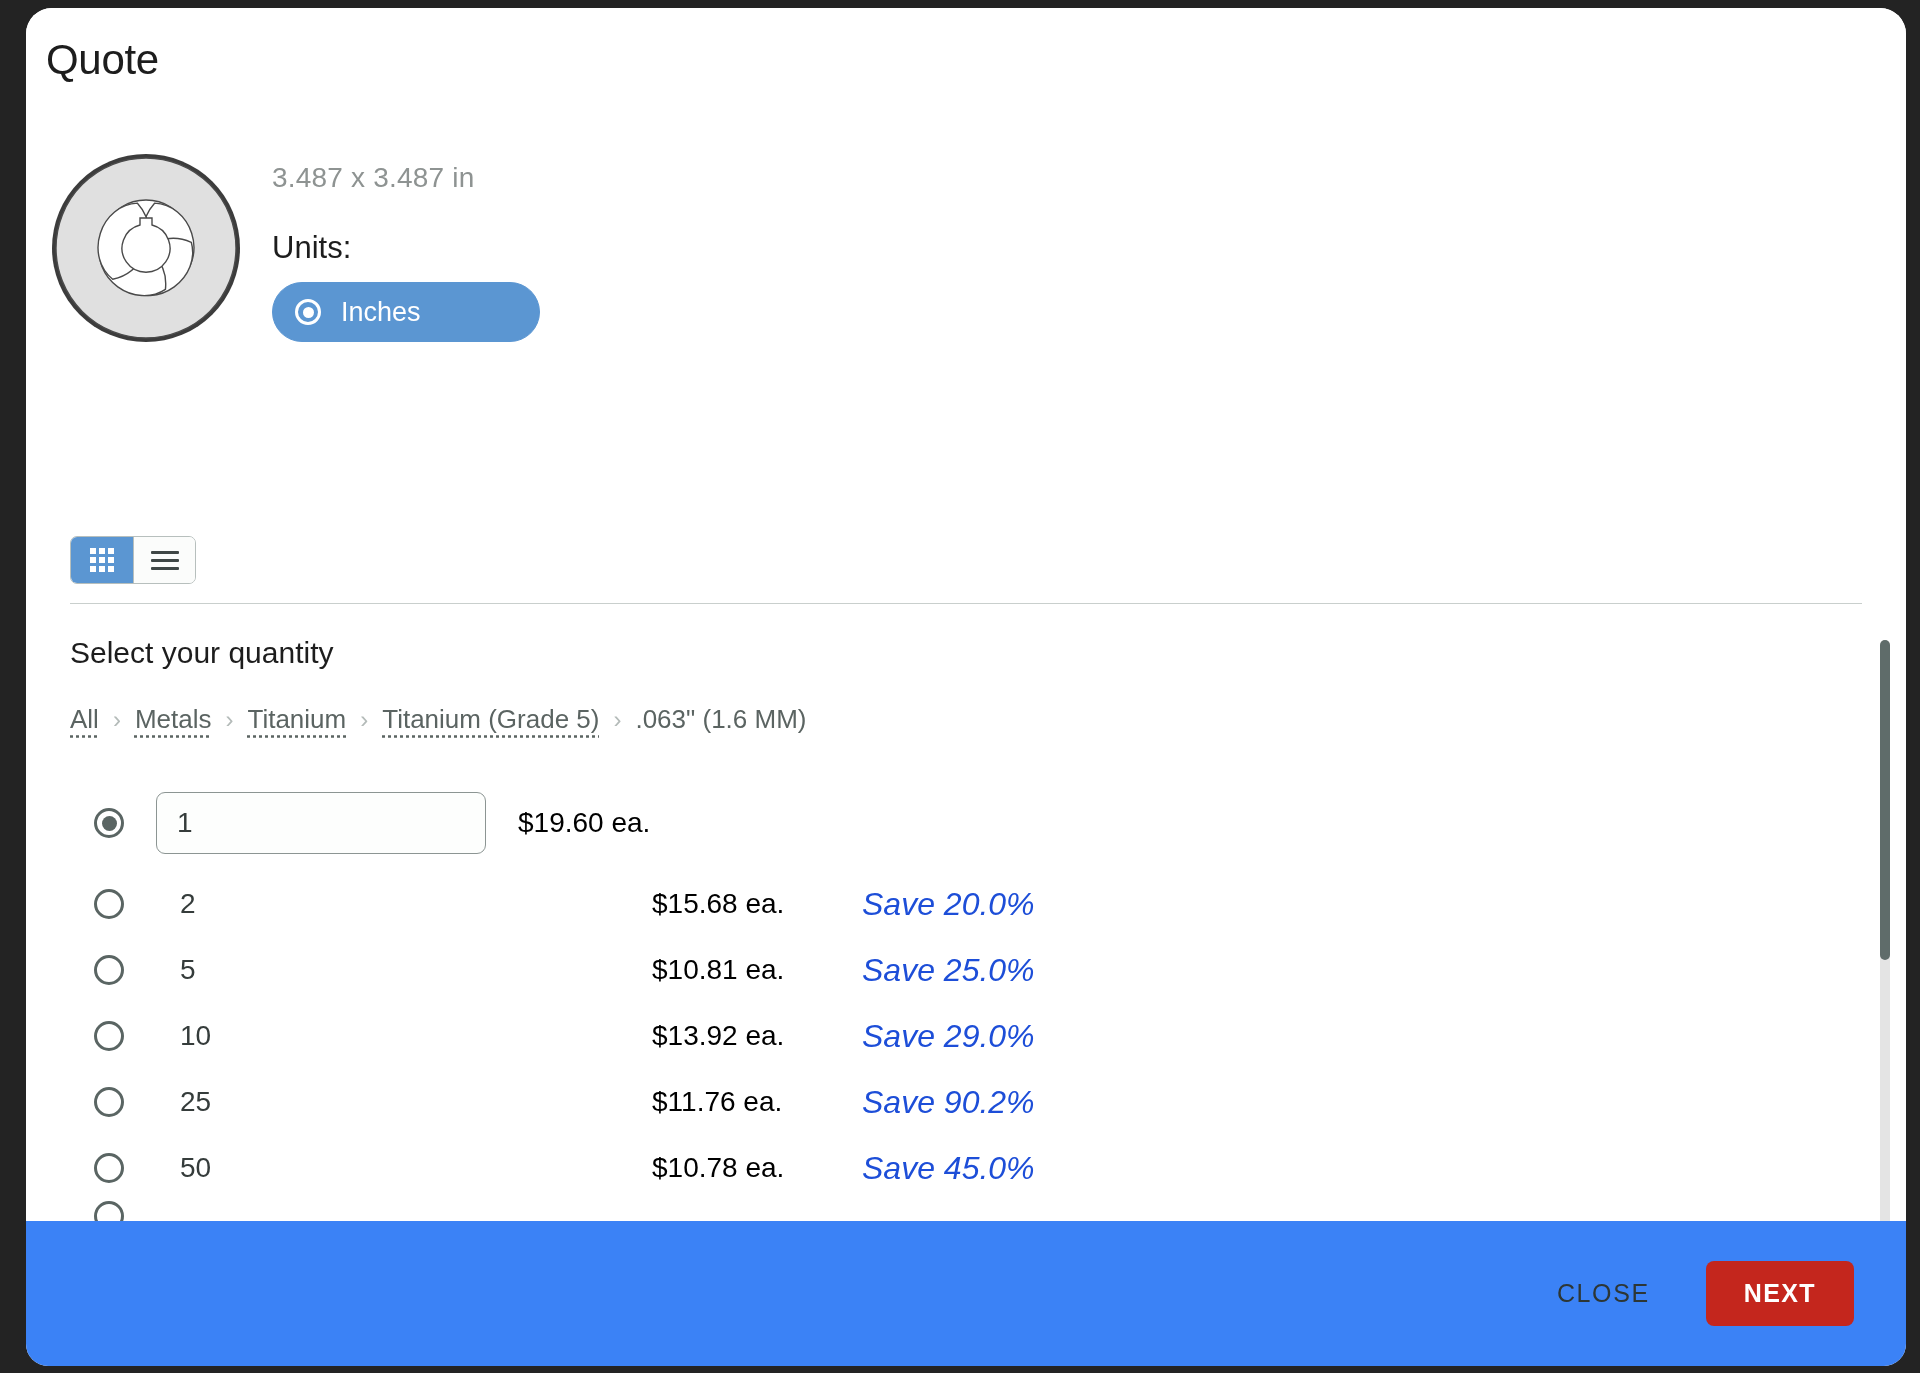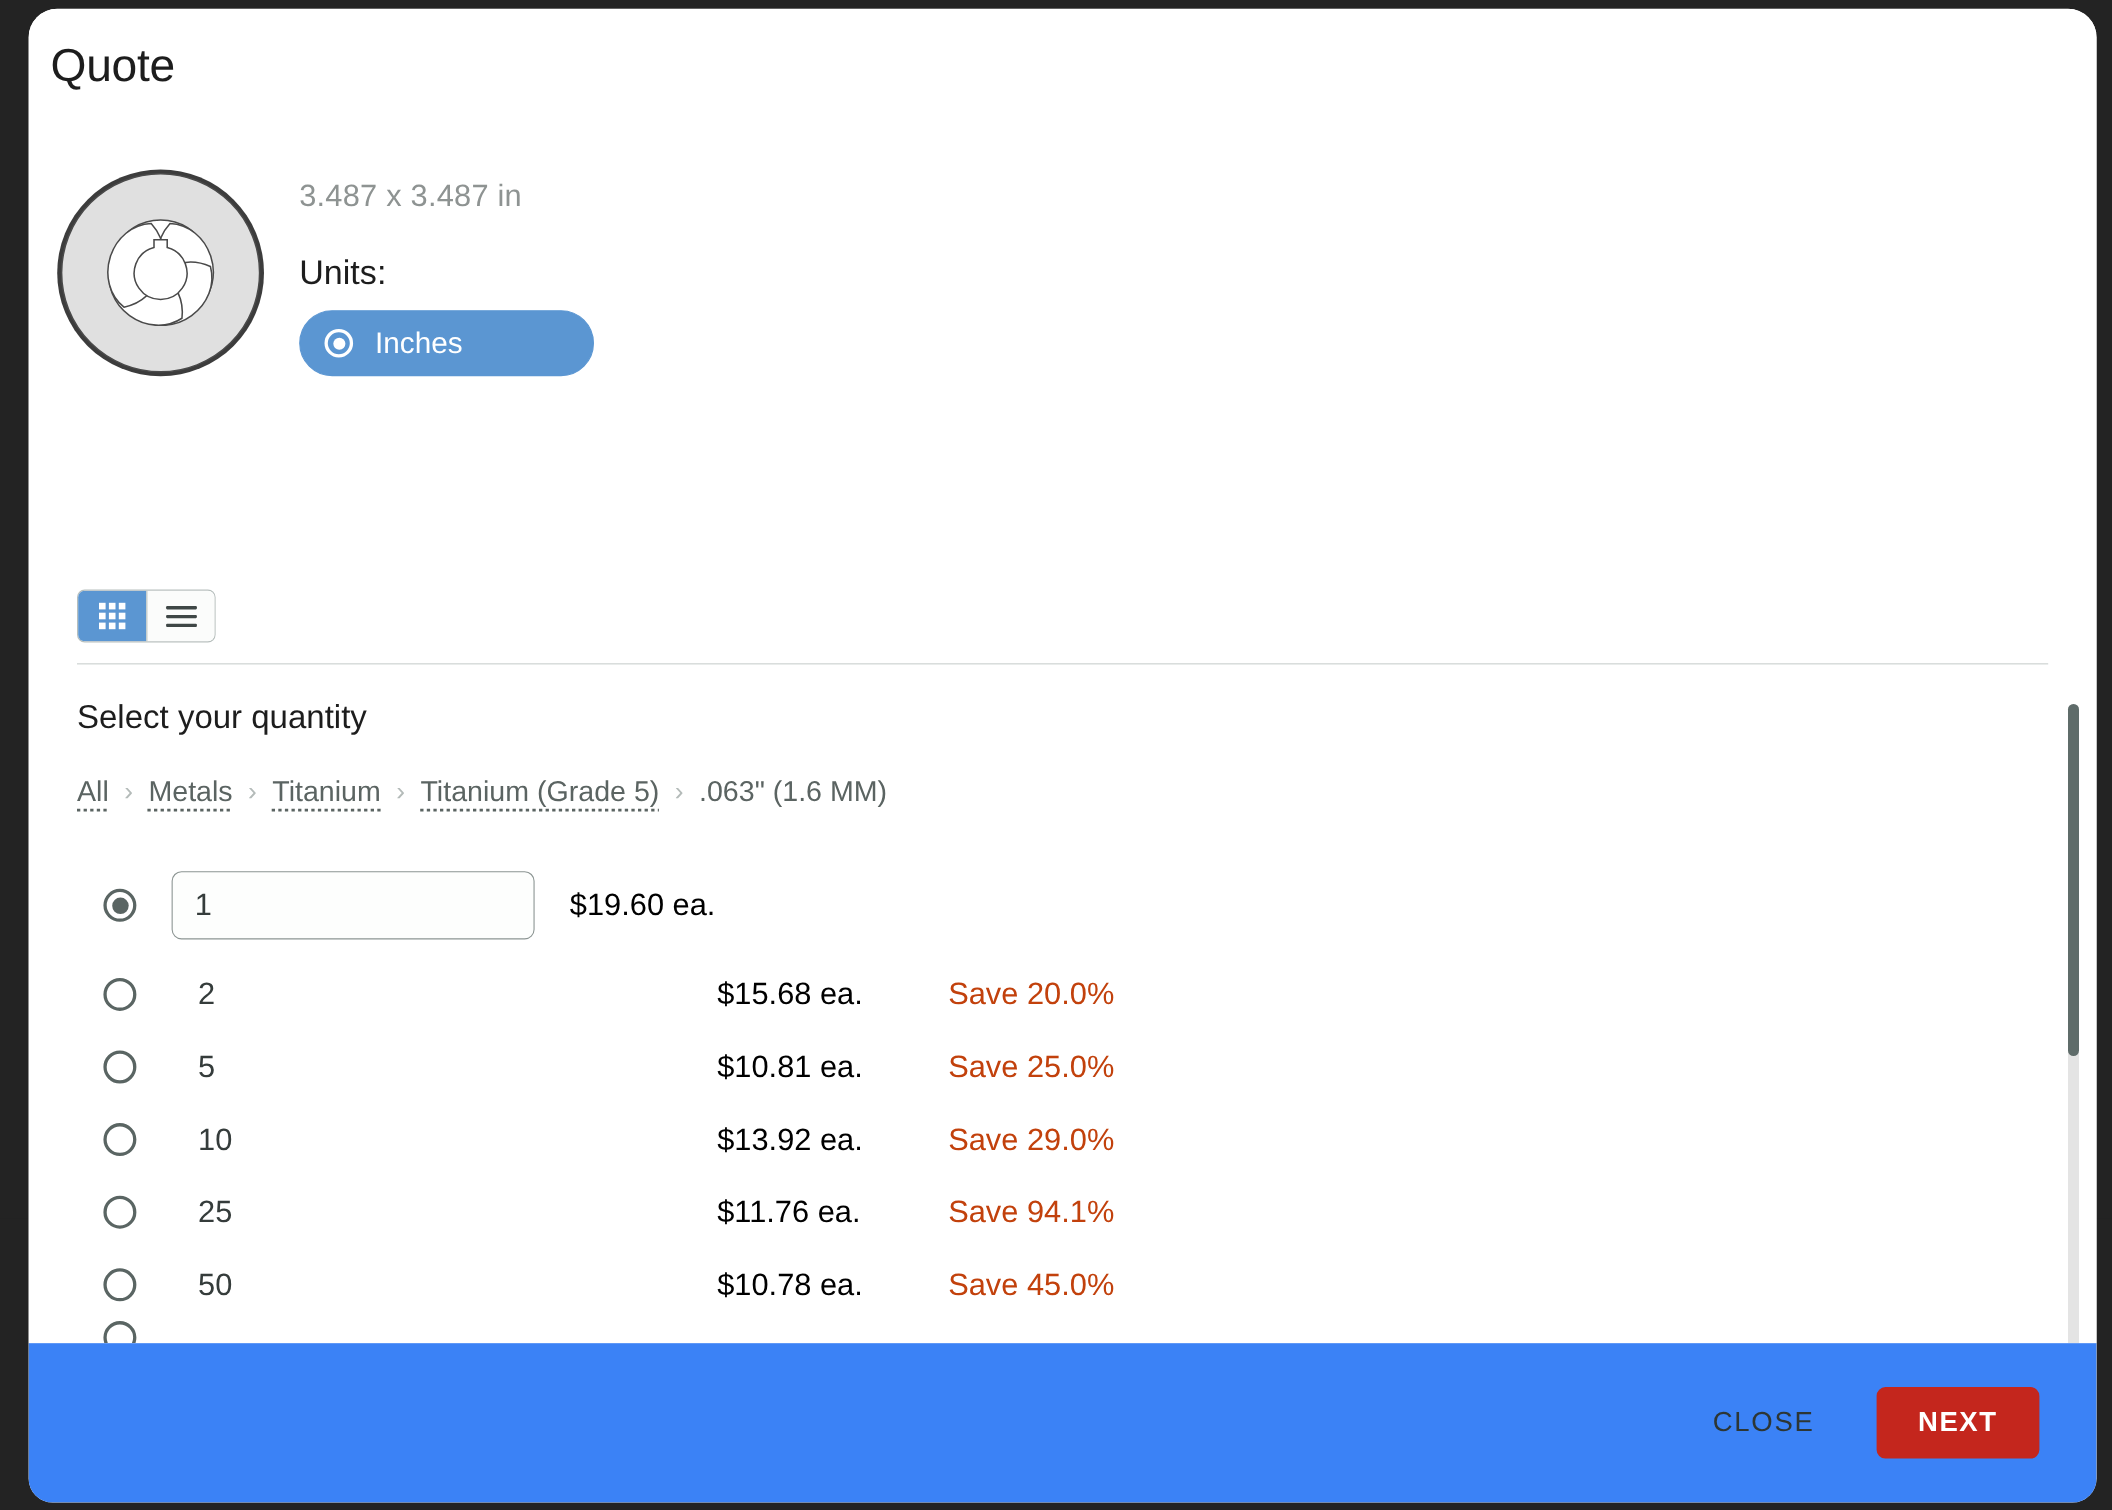--- a/index.html
+++ b/index.html
@@ -216,22 +216,23 @@
     outline: none;
   }
   .qty-price {
     margin-left: 72px;
     width: 200px;
     font-size: 28px;
     color: #000000;
     white-space: nowrap;
   }
   .qty-save {
-    font-size: 28px;
-    color: #c2410c;
+    font-size: 32px;
+    font-style: italic;
+    color: #1d4ed8;
     white-space: nowrap;
     margin-left: 10px;
   }
   .qty-row.first .qty-price { margin-left: 32px; }
   .qty-row.partial { height: 30px; overflow: hidden; }
 
   
   .scrollbar {
     position: absolute;
     right: 16px; top: 632px;
@@ -397,21 +398,21 @@
             <span class="qty-price">$13.92 ea.</span>
             <span class="qty-save">Save 29.0%</span>
           </div>
 
           <div class="qty-row">
             <span class="radio-out off">
                 <i></i>
               </span>
             <span class="qty-label">25</span>
             <span class="qty-price">$11.76 ea.</span>
-            <span class="qty-save">Save 94.1%</span>
+            <span class="qty-save">Save 90.2%</span>
           </div>
 
           <div class="qty-row">
             <span class="radio-out off">
                 <i></i>
               </span>
             <span class="qty-label">50</span>
             <span class="qty-price">$10.78 ea.</span>
             <span class="qty-save">Save 45.0%</span>
           </div>

